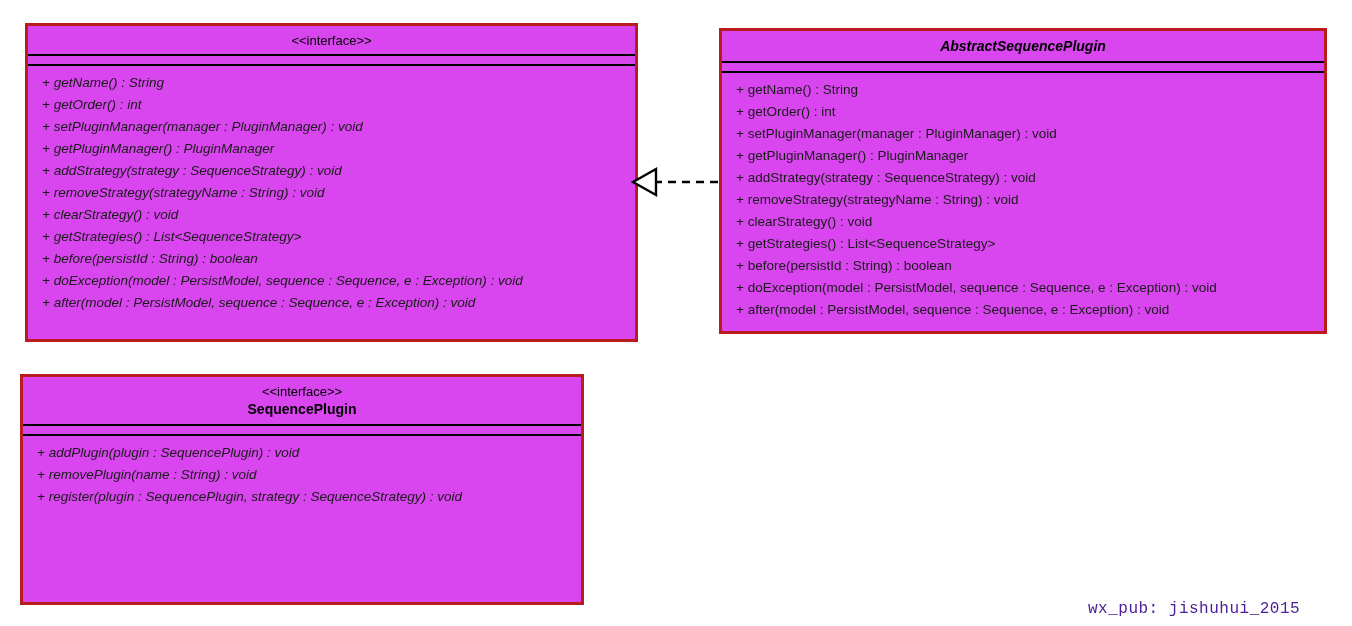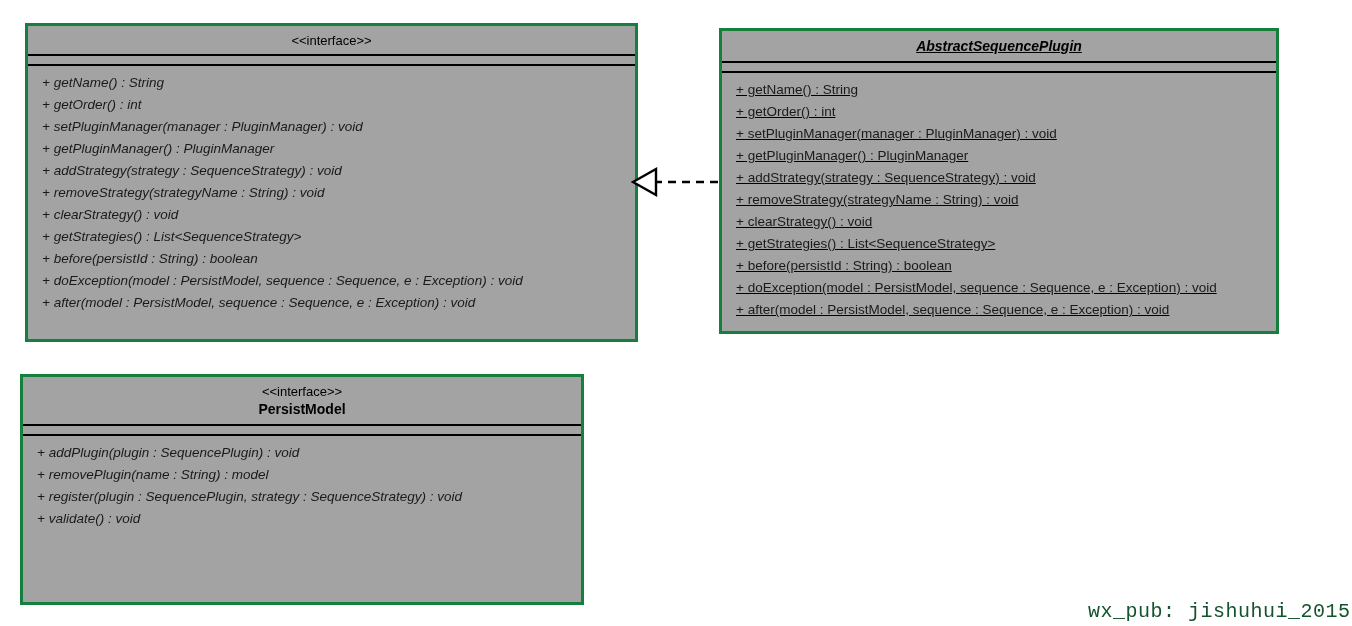--- a/index.html
+++ b/index.html
@@ -10,22 +10,22 @@
   body {
     width: 1352px;
     height: 626px;
     position: relative;
     overflow: hidden;
     font-family: "Liberation Sans", sans-serif;
   }
 
   .uml-class {
     position: absolute;
-    background: #a3a3a3;
-    border: 3px solid #15803d;
+    background: #d946ef;
+    border: 3px solid #b91c1c;
     box-sizing: border-box;
   }
 
   .uml-header {
     padding: 6px 4px 5px 4px;
     text-align: center;
     border-bottom: 2px solid #000000;
   }
   .uml-stereotype {
     font-size: 13px;
@@ -64,22 +64,22 @@
 
   
   .connector {
     position: absolute;
     pointer-events: none;
   }
 
   .watermark {
     position: absolute;
     font-family: "Liberation Mono", "DejaVu Sans Mono", monospace;
-    font-size: 20px;
-    color: #14532d;
+    font-size: 16px;
+    color: #4c1d95;
     letter-spacing: 0.5px;
     white-space: nowrap;
   }
 </style>
 </head>
 <body>
 
 <div class="uml-class" id="box-sequence-plugin" style="left:25px; top:23px; width:613px; height:319px;">
   <div class="uml-header">
     <div class="uml-stereotype">&lt;&lt;interface&gt;&gt;</div>
@@ -93,21 +93,21 @@
       <div class="uml-method italic">+ addStrategy(strategy : SequenceStrategy) : void</div>
       <div class="uml-method italic">+ removeStrategy(strategyName : String) : void</div>
       <div class="uml-method italic">+ clearStrategy() : void</div>
       <div class="uml-method italic">+ getStrategies() : List&lt;SequenceStrategy&gt;</div>
       <div class="uml-method italic">+ before(persistId : String) : boolean</div>
       <div class="uml-method italic">+ doException(model : PersistModel, sequence : Sequence, e : Exception) : void</div>
       <div class="uml-method italic">+ after(model : PersistModel, sequence : Sequence, e : Exception) : void</div>
     </div>
 </div>
 
-<div class="uml-class" id="box-abstract-sequence-plugin" style="left:719px; top:28px; width:560px; height:306px;text-decoration:underline;">
+<div class="uml-class" id="box-abstract-sequence-plugin" style="left:719px; top:28px; width:608px; height:306px;">
   <div class="uml-header">
     <div class="uml-title abstract">AbstractSequencePlugin</div>
   </div>
   <div class="uml-attrs"></div>
   <div class="uml-methods" id="methods-abstract-sequence-plugin">
       <div class="uml-method">+ getName() : String</div>
       <div class="uml-method">+ getOrder() : int</div>
       <div class="uml-method">+ setPluginManager(manager : PluginManager) : void</div>
       <div class="uml-method">+ getPluginManager() : PluginManager</div>
       <div class="uml-method">+ addStrategy(strategy : SequenceStrategy) : void</div>
@@ -116,28 +116,27 @@
       <div class="uml-method">+ getStrategies() : List&lt;SequenceStrategy&gt;</div>
       <div class="uml-method">+ before(persistId : String) : boolean</div>
       <div class="uml-method">+ doException(model : PersistModel, sequence : Sequence, e : Exception) : void</div>
       <div class="uml-method">+ after(model : PersistModel, sequence : Sequence, e : Exception) : void</div>
     </div>
 </div>
 
 <div class="uml-class" id="box-plugin-manager" style="left:20px; top:374px; width:564px; height:231px;">
   <div class="uml-header">
     <div class="uml-stereotype">&lt;&lt;interface&gt;&gt;</div>
-    <div class="uml-title">PersistModel</div>
+    <div class="uml-title">SequencePlugin</div>
   </div>
   <div class="uml-attrs"></div>
   <div class="uml-methods" id="methods-plugin-manager">
       <div class="uml-method italic">+ addPlugin(plugin : SequencePlugin) : void</div>
-      <div class="uml-method italic">+ removePlugin(name : String) : model</div>
+      <div class="uml-method italic">+ removePlugin(name : String) : void</div>
       <div class="uml-method italic">+ register(plugin : SequencePlugin, strategy : SequenceStrategy) : void</div>
-      <div class="uml-method italic">+ validate() : void</div>
     </div>
 </div>
 
 <svg class="connector" style="left:630px; top:160px; width:100px; height:45px;" width="100" height="45" viewBox="0 0 100 45">
   <line x1="24" y1="22" x2="92" y2="22" stroke="#000000" stroke-width="2.4" stroke-dasharray="8,6"></line>
   <polygon points="3,22 26,9 26,35" fill="#ffffff" stroke="#000000" stroke-width="2.4" stroke-linejoin="miter"></polygon>
 </svg>
 
 <div class="watermark" style="left:1088px; top:600px;">wx_pub: jishuhui_2015</div>
 

